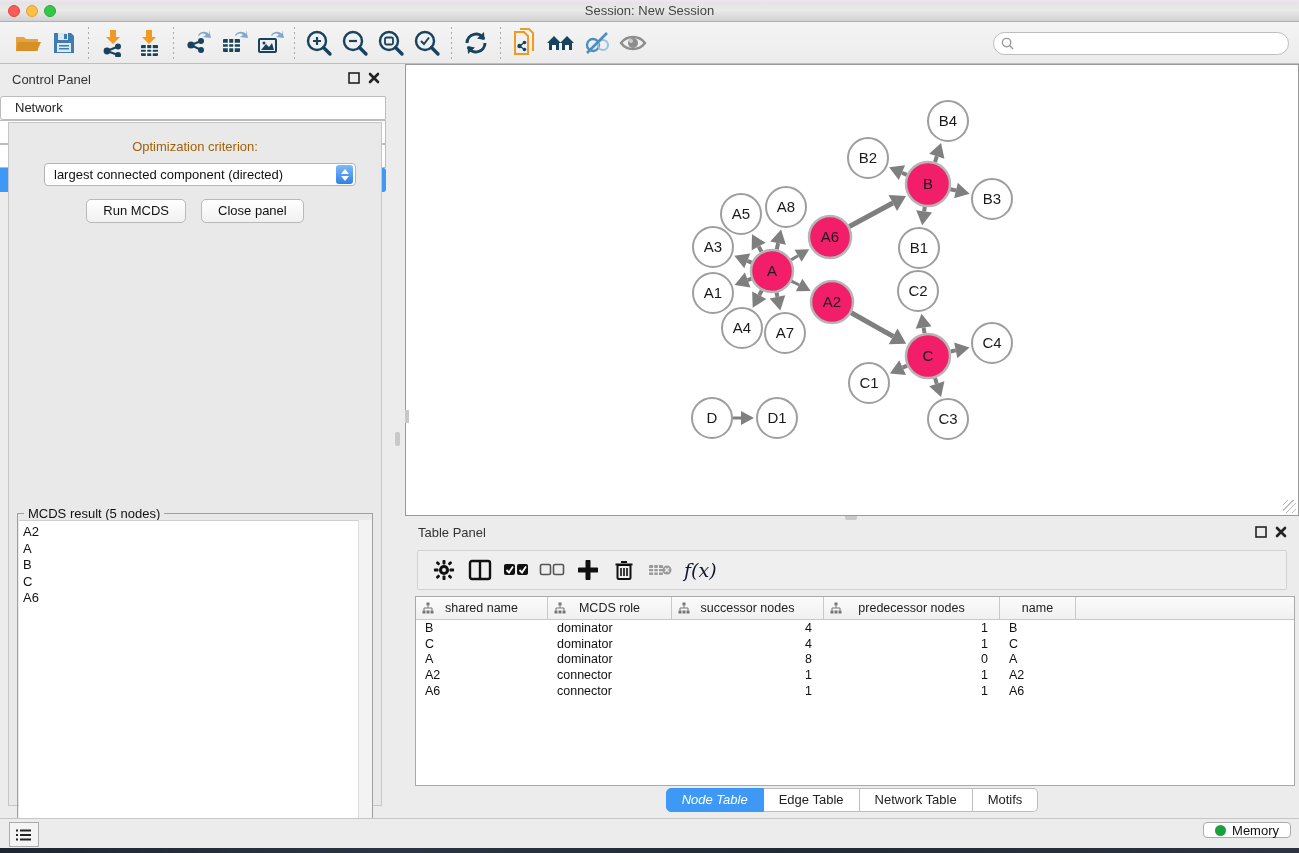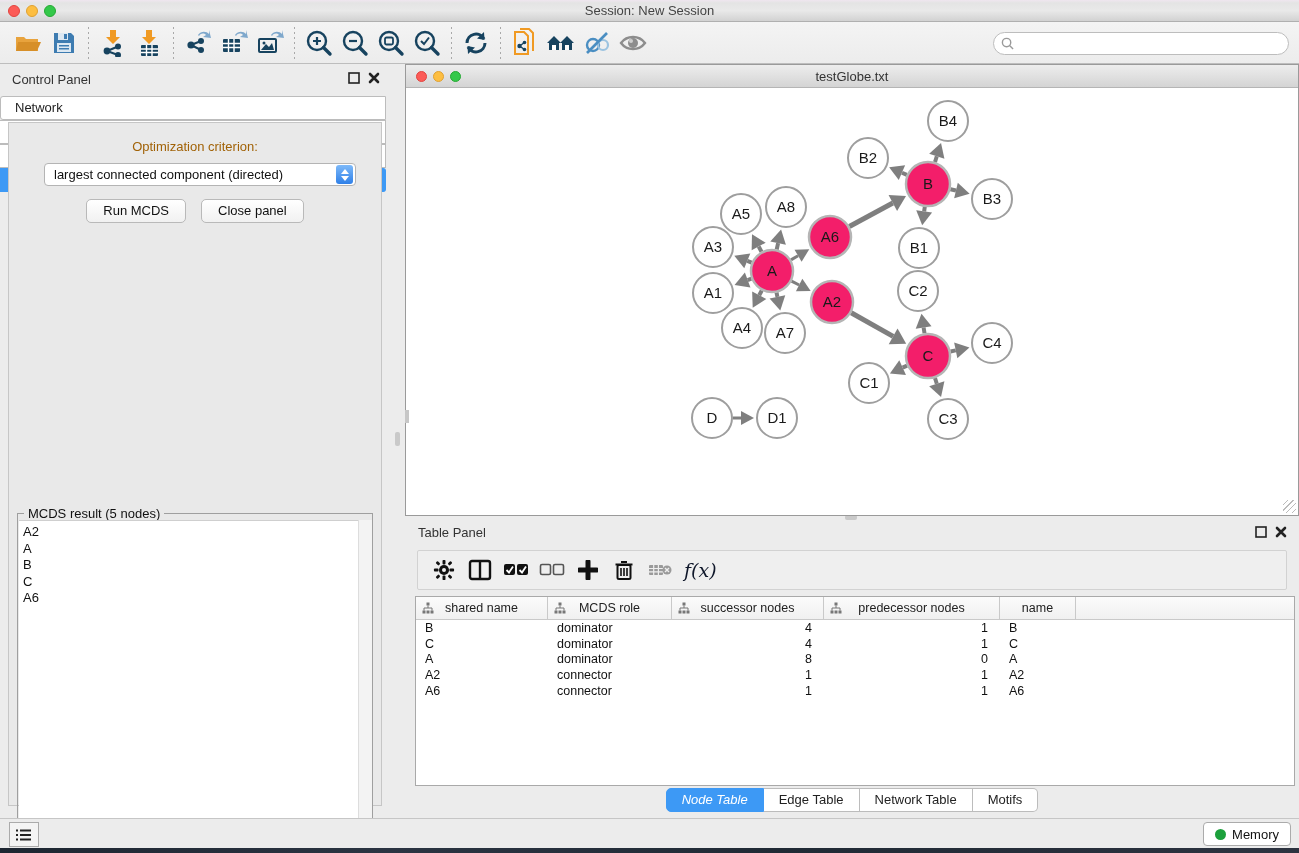--- a/index.html
+++ b/index.html
@@ -105,21 +105,21 @@
     padding:3px 15px 4px; }
   .tp-tab:first-child { border-left:1px solid #bcbcbc; border-radius:5px 0 0 5px;font-style:italic; }
   .tp-tab:last-child { border-radius:0 5px 5px 0; }
   .tp-tab.active { background:#3d99f5; border-color:#3d99f5; color:#fff; }
 
   
   .statusbar { position:absolute; left:0; top:818px; width:1299px; height:30px;
     background:#ececec; border-top:1px solid #c6c6c6; }
   .sb-left-btn { position:absolute; left:9px; top:3px; width:30px; height:25px;
     background:#f4f4f4; border:1px solid #ababab; display:flex; align-items:center; justify-content:center; }
-  .memory-btn { position:absolute; right:8px; top:3px; height:24px; padding:0 11px;
+  .memory-btn { position:absolute; right:8px; top:3px; height:16px; padding:0 11px;
     background:#fff; border:1px solid #ababab; border-radius:4px;
     display:flex; align-items:center; gap:6px; font-size:13px; color:#111; }
   .mem-dot { width:11px; height:11px; border-radius:50%; background:#1ca03c; }
   .desktop-strip { position:absolute; left:0; top:848px; width:1299px; height:5px;
     background:linear-gradient(90deg,#1d2631,#2b3442 30%,#202a35 60%,#2d3340); }
 </style>
 </head>
 <body>
 
 <div class="screen">
@@ -317,26 +317,20 @@
           </div>
         <div class="result-scroll"></div>
       </div>
     </div>
   </div>
 
   <div class="vsplit-handle"></div>
   <div class="hsplit-handle"></div>
 
   <div class="net-window">
-    <div class="net-titlebar">
-      <span class="tl red" style="left:10px"></span>
-      <span class="tl yel" style="left:27px"></span>
-      <span class="tl grn" style="left:44px"></span>
-      <div class="title">testGlobe.txt</div>
-    </div>
     <div class="net-canvas">
       <svg id="graph-svg" width="892" height="427">
           <line x1="345.386435494701" y1="190.68641388333182" x2="341.6682675770938" y2="192.07284937803283" stroke="#7f7f7f" stroke-width="4"></line>
           <polygon points="328.5505447100853,196.9642036674258 338.87320798315494,184.57700773974227 344.46332717103263,199.56869101632338" fill="#7f7f7f"></polygon>
           <line x1="345.62150117899546" y1="174.71044115755748" x2="341.27292983532584" y2="172.9415307804715" stroke="#7f7f7f" stroke-width="4"></line>
           <polygon points="328.3047942219593,167.66635697164446 344.2873148689413,165.5311675728335 338.2585448017104,180.3518939881095" fill="#7f7f7f"></polygon>
           <line x1="355.7535784776823" y1="202.46820089240362" x2="353.23261801480703" y2="207.25802577186667" stroke="#7f7f7f" stroke-width="4"></line>
           <polygon points="346.71216795515033,219.64688088521442 346.15327223575116,203.5320543092057 360.3119637938629,210.98399723452764" fill="#7f7f7f"></polygon>
           <line x1="355.48901716798036" y1="163.67335414757676" x2="352.67756203566944" y2="158.50390438816635" stroke="#7f7f7f" stroke-width="4"></line>
           <polygon points="345.98875477892966,146.2051297548061 359.70543325473244,154.68172881288646 345.64969081660644,162.32607996344623" fill="#7f7f7f"></polygon>

